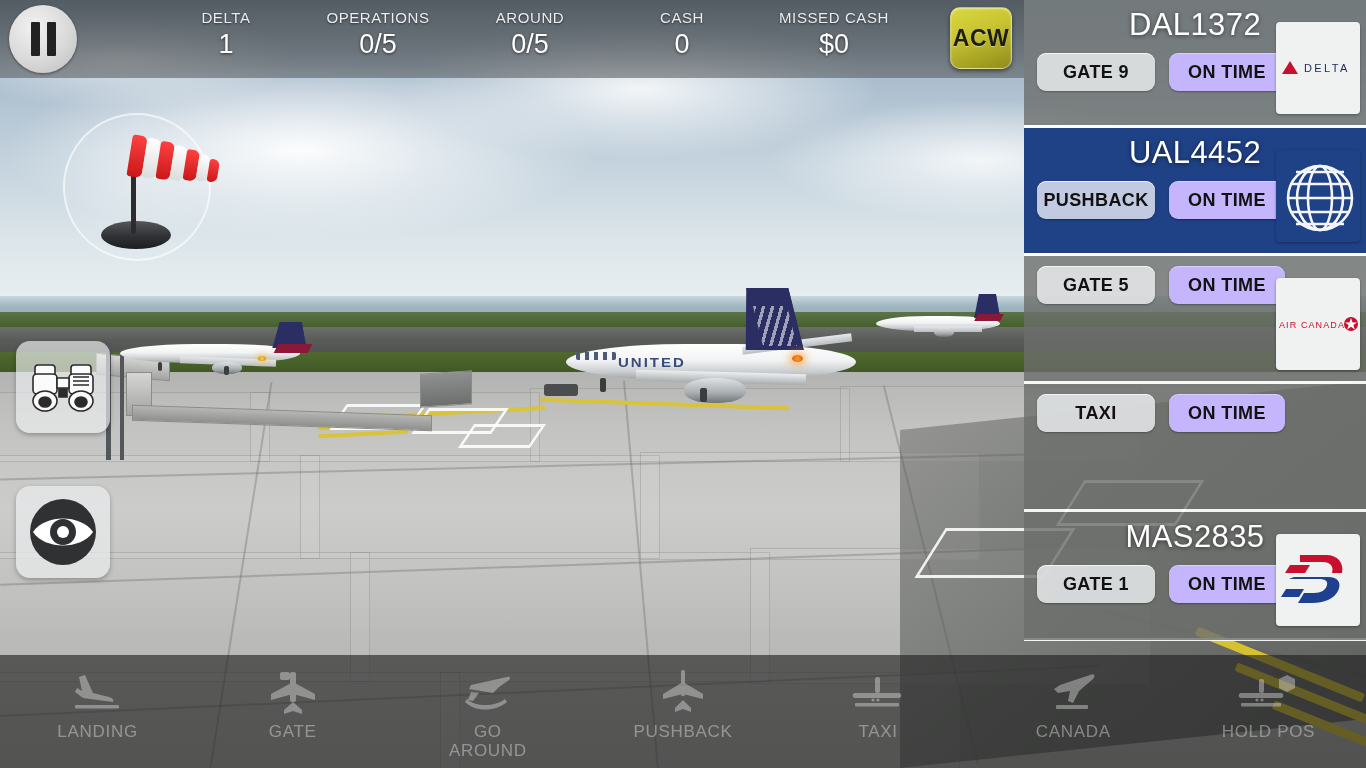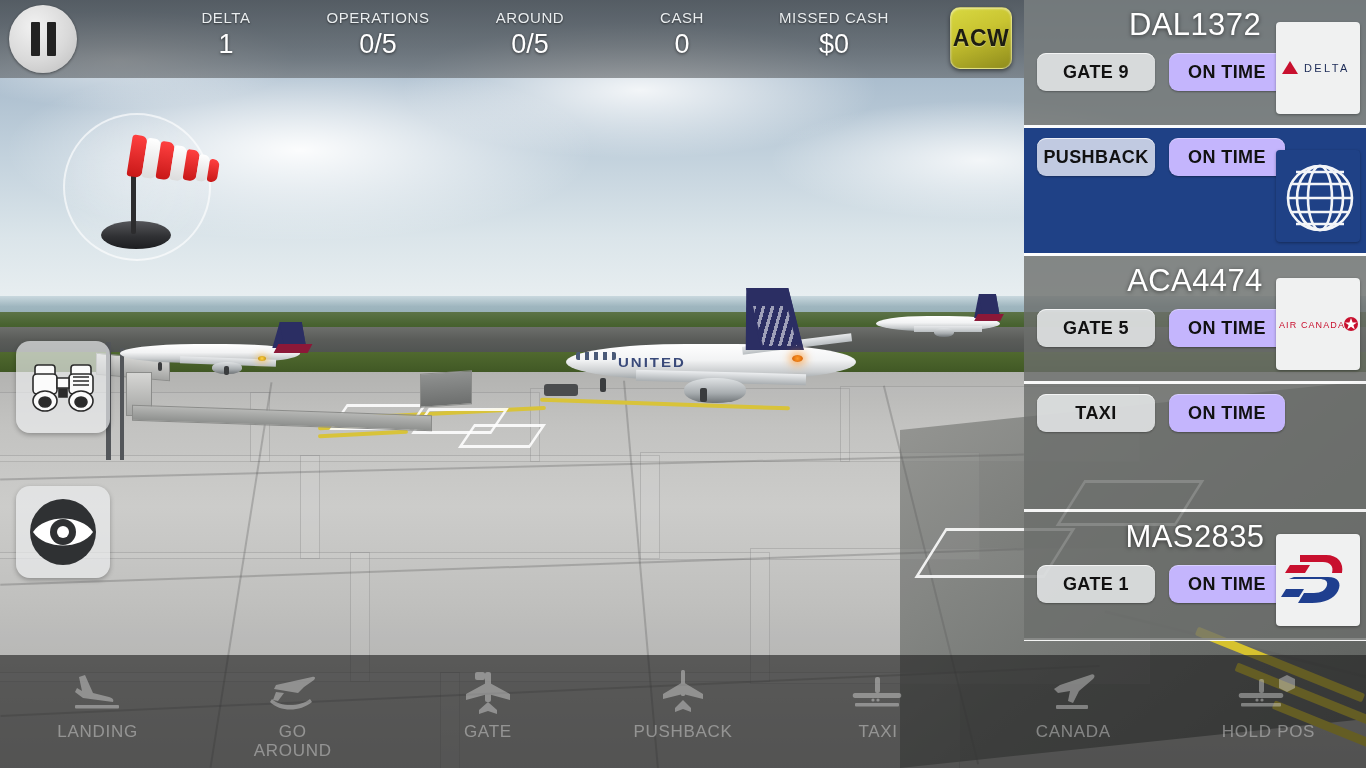--- a/index.html
+++ b/index.html
@@ -390,40 +390,40 @@
       <div class="logo">
         <svg width="80" height="26" viewBox="0 0 80 26">
           <path d="M4 19 L12 6 L20 19 Z" fill="#c8102e"></path>
           <text x="26" y="17" font-family="Liberation Sans, sans-serif" font-size="11" letter-spacing="2.4" fill="#1b2a56">DELTA</text>
         </svg>
       </div>
     </div>
 
     <div class="strip selected">
       <div class="bg"></div>
+      <div class="callsign">UAL4452</div>
       <div class="row">
         <div class="pill state">PUSHBACK</div>
         <div class="pill status">ON TIME</div>
       </div>
       <div class="logo united">
         <svg width="84" height="84" viewBox="0 0 84 84">
           <rect width="84" height="84" fill="#1f4186"></rect>
           <g stroke="#ffffff" stroke-width="2.6" fill="none" opacity=".95">
             <ellipse cx="44" cy="44" rx="32" ry="32"></ellipse>
             <ellipse cx="44" cy="44" rx="12" ry="32"></ellipse>
             <ellipse cx="44" cy="44" rx="23" ry="32"></ellipse>
             <path d="M14 30 h60 M12 44 h64 M14 58 h60 M20 18 h48 M20 70 h48"></path>
           </g>
         </svg>
       </div>
     </div>
 
     <div class="strip normal">
       <div class="bg"></div>
-      <div class="callsign">ACA4474</div>
       <div class="row">
         <div class="pill state">GATE 5</div>
         <div class="pill status">ON TIME</div>
       </div>
       <div class="logo">
         <svg width="82" height="20" viewBox="0 0 82 20">
           <text x="2" y="14" font-family="Liberation Sans, sans-serif" font-size="9" letter-spacing="1.1" fill="#c8102e">AIR CANADA</text>
           <circle cx="74" cy="10" r="7" fill="#c8102e"></circle>
           <path d="M74 4 l1.6 4.4 H80 l-3.6 2.6 1.4 4.4 L74 12.8 l-3.8 2.6 1.4-4.4L68 8.4h4.4z" fill="#ffffff"></path>
         </svg>
@@ -465,44 +465,44 @@
             <path d="M12 6 l6 -2 l8 18 l16 4 c4 1 5 3 4 5 l-30 -4 l-8 -6 l2 -4 l5 3 z"></path>
             <rect x="8" y="34" width="44" height="3.5" rx="1"></rect>
           </g>
         </svg>
       </div>
       <div class="txt">LANDING</div>
     </div>
 
     <div class="action">
       <div class="glyph">
-        <svg width="62" height="46" viewBox="0 0 62 46">
-          <g fill="#e8e8e8">
-            <path d="M14 14 l36 -8 c3 -1 4 1 2 3 l-10 7 l-6 6 l-24 -4 z"></path>
-            <path d="M22 22 l-6 8 l-5 -1 l3 -8 z"></path>
-            <path d="M10 28 c8 8 28 8 38 0 l2 3 c-12 10 -32 10 -42 0 z"></path>
-          </g>
-        </svg>
-      </div>
-      <div class="txt">GO
-AROUND</div>
-    </div>
-
-    <div class="action">
-      <div class="glyph">
         <svg width="52" height="52" viewBox="0 0 52 52">
           <g fill="#e8e8e8">
             <rect x="23" y="4" width="6" height="30" rx="2"></rect>
             <path d="M26 14 l22 12 v6 l-22 -6 l-22 6 v-6 z"></path>
             <path d="M26 34 l9 8 v4 l-9 -3 l-9 3 v-4 z"></path>
             <rect x="13" y="4" width="10" height="8" rx="2"></rect>
           </g>
         </svg>
       </div>
       <div class="txt">GATE</div>
+    </div>
+
+    <div class="action">
+      <div class="glyph">
+        <svg width="62" height="46" viewBox="0 0 62 46">
+          <g fill="#e8e8e8">
+            <path d="M14 14 l36 -8 c3 -1 4 1 2 3 l-10 7 l-6 6 l-24 -4 z"></path>
+            <path d="M22 22 l-6 8 l-5 -1 l3 -8 z"></path>
+            <path d="M10 28 c8 8 28 8 38 0 l2 3 c-12 10 -32 10 -42 0 z"></path>
+          </g>
+        </svg>
+      </div>
+      <div class="txt">GO
+AROUND</div>
     </div>
 
     <div class="action">
       <div class="glyph">
         <svg width="52" height="52" viewBox="0 0 52 52">
           <g fill="#e8e8e8">
             <rect x="24" y="2" width="4" height="26" rx="1.5"></rect>
             <path d="M26 14 l20 12 v5 l-20 -5 l-20 5 v-5 z"></path>
             <path d="M26 32 l8 8 v4 l-8 -3 l-8 3 v-4 z"></path>
           </g>

